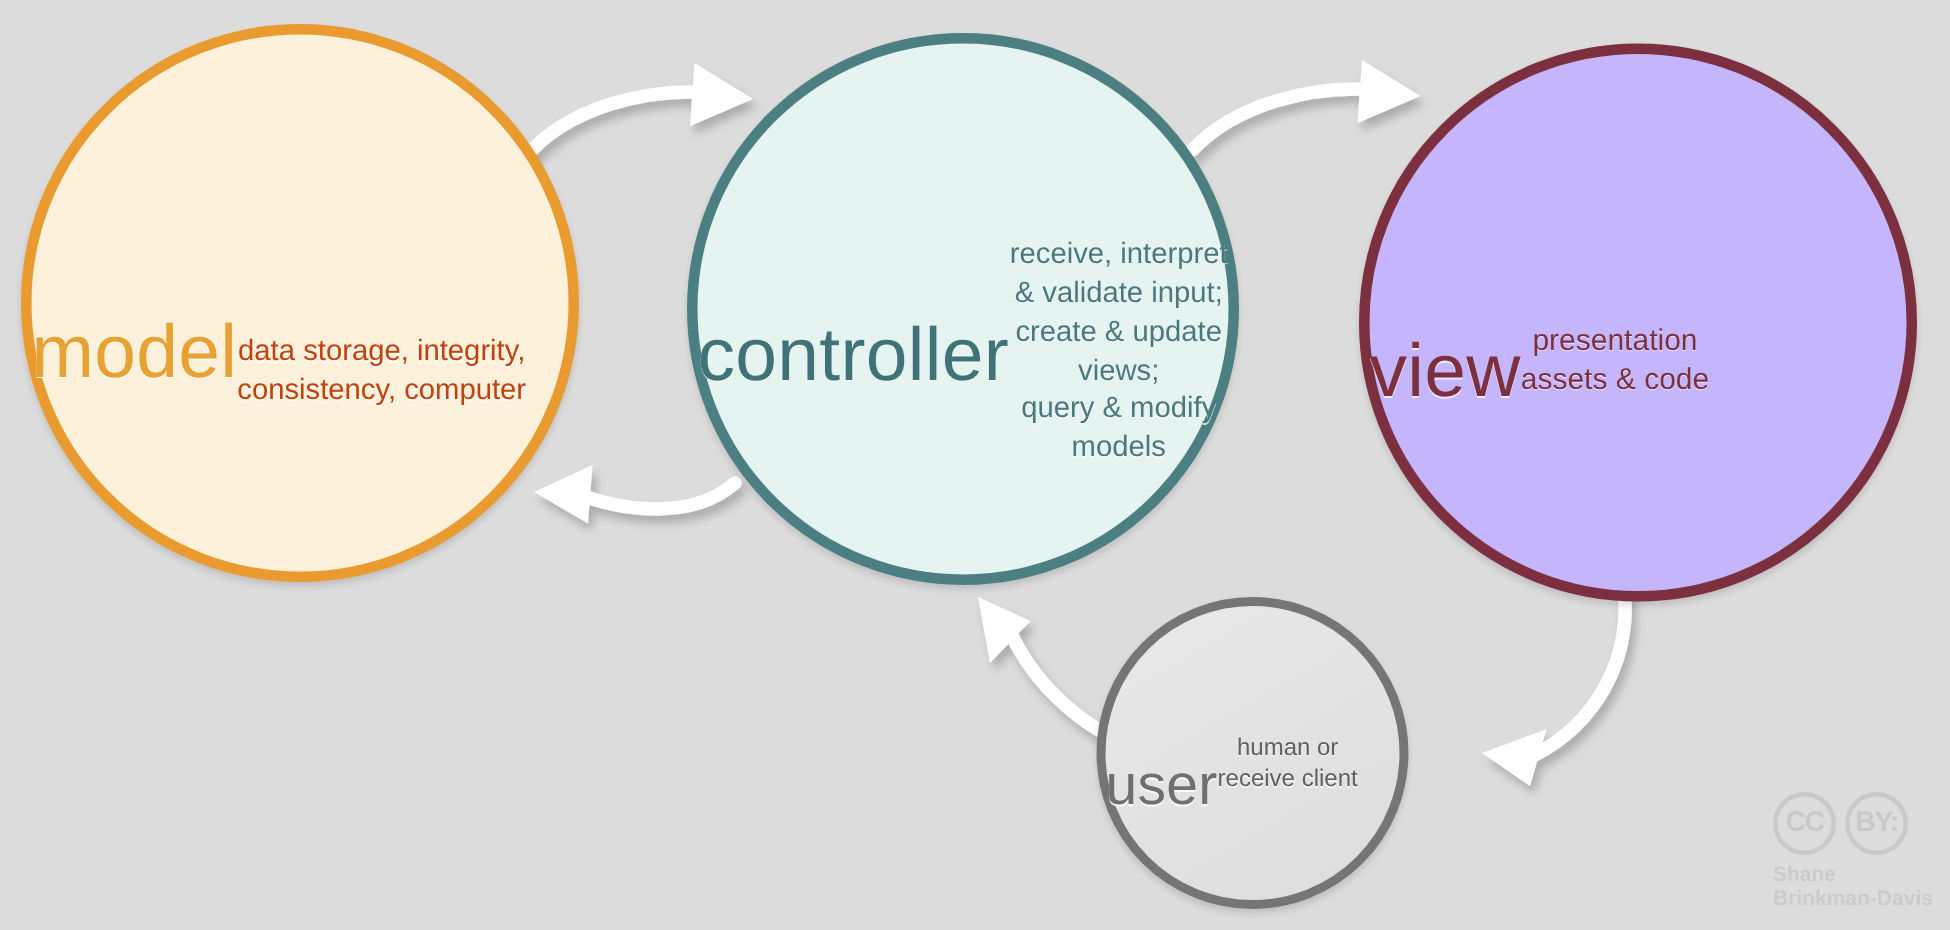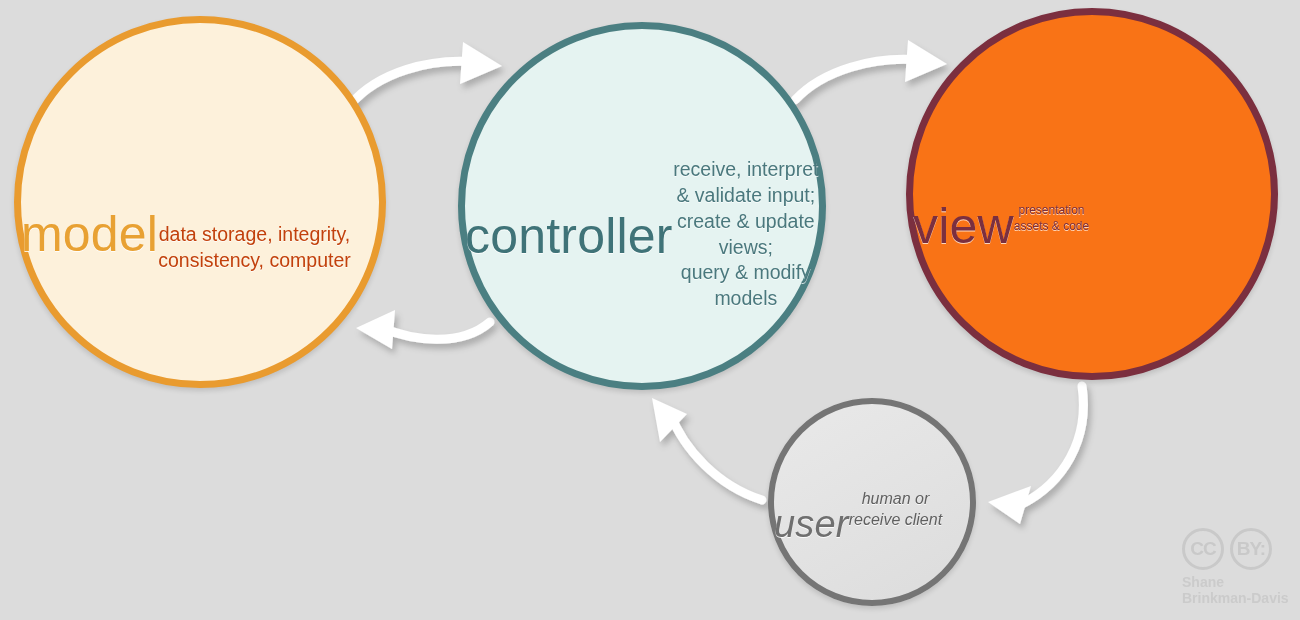--- a/index.html
+++ b/index.html
@@ -86,50 +86,49 @@
   #node-controller .node-desc {
     margin-top: 57px;
     font-size: 19.5px;
     color: #4a787d;
     text-shadow: 0 1px 0 rgba(255,255,255,0.75);
   }
 
   
   #node-view {
     left: 906px;
-    top: 8px;
+    top: 29px;
     width: 372px;
     height: 372px;
-    background: #f97316;
+    background: #c4b5fd;
     border: 7px solid #7b2f3f;
     box-shadow: 0 3px 5px rgba(0,0,0,0.13);
   }
   #node-view .node-title {
     margin-top: 64px;
     font-size: 50px;
     color: #7b2f3f;
     text-shadow: 0 1px 0 rgba(255,255,255,0.7);
   }
   #node-view .node-desc {
     margin-top: 50px;
-    font-size: 12px;
+    font-size: 20px;
     color: #7b2f3f;
     text-shadow: 0 1px 0 rgba(255,255,255,0.7);
   }
 
   
   #node-user {
-    left: 768px;
+    left: 731px;
     top: 398px;
     width: 208px;
     height: 208px;
     background: linear-gradient(150deg, #e9e9e9 0%, #e2e2e2 55%, #dcdcdc 100%);
     border: 6px solid #757575;
     box-shadow: 0 3px 5px rgba(0,0,0,0.13);
-    font-style: italic;
   }
   #node-user .node-title {
     margin-top: 44px;
     font-size: 38px;
     color: #6f6f6f;
     text-shadow: 0 1px 0 rgba(255,255,255,0.85);
   }
   #node-user .node-desc {
     margin-top: 14px;
     font-size: 16px;

